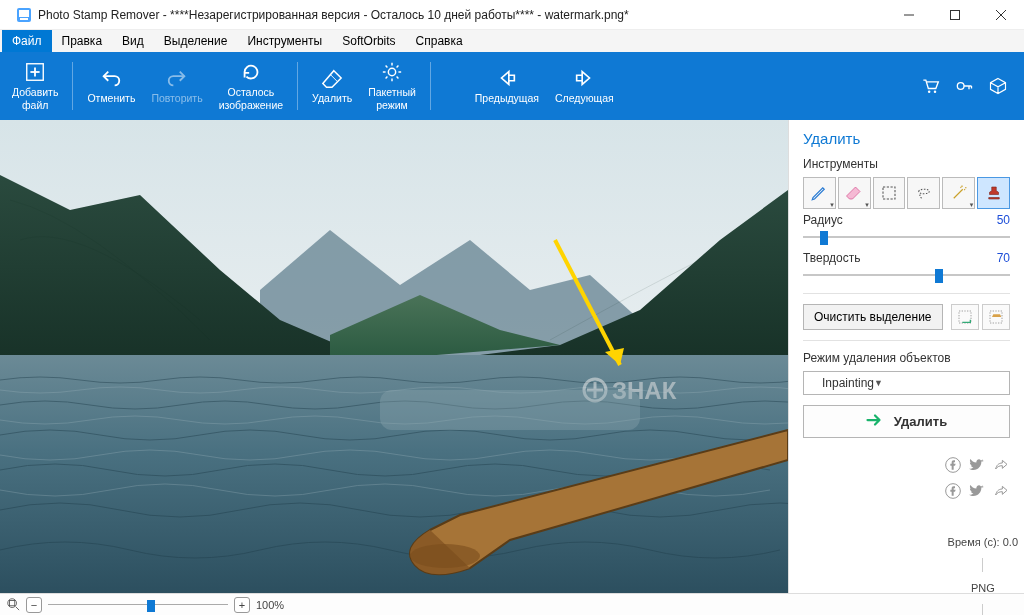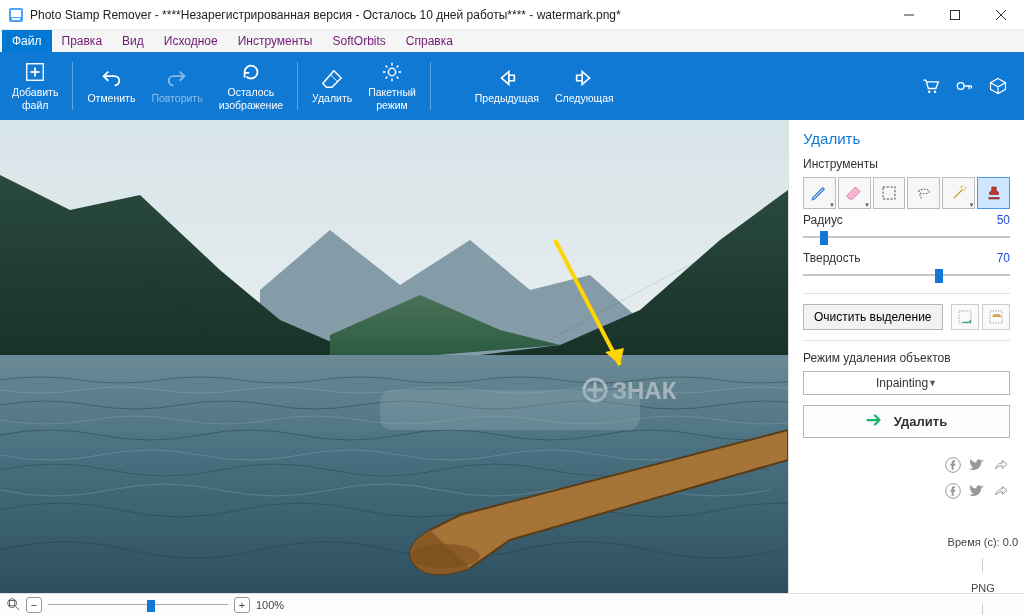--- a/index.html
+++ b/index.html
@@ -1,28 +1,28 @@
 <!DOCTYPE html>
 <html><head>
 <meta charset="utf-8">
 <style>
 * { margin: 0; padding: 0; box-sizing: border-box; font-family: "Segoe UI", Tahoma, sans-serif; }
 html, body { width: 1024px; height: 615px; overflow: hidden; background: #fff; font-size: 12px; color: #333; }
 
 
-.titlebar { height: 30px; display: flex; align-items: center; padding: 0 0 0 8px; background: #fff; border-bottom: 1px solid #eee; }
+.titlebar { height: 30px; display: flex; align-items: center; padding: 0 0 0 16px; background: #fff; border-bottom: 1px solid #eee; }
 .titlebar .app-icon { width: 16px; height: 16px; margin-right: 6px; }
 .titlebar .title-text { flex: 1; font-size: 12px; color: #222; }
 .win-controls { display: flex; height: 100%; }
 .win-btn { width: 46px; height: 100%; display: flex; align-items: center; justify-content: center; cursor: default; }
 .win-btn svg { width: 10px; height: 10px; }
 
 
 .menubar { height: 22px; display: flex; align-items: stretch; background: #f5f5f5; padding: 0 2px; font-size: 12px; }
-.menubar .menu-item { padding: 0 10px; display: flex; align-items: center; cursor: default; color: #701a75; }
+.menubar .menu-item { padding: 0 10px; display: flex; align-items: center; cursor: default; color: #000000; }
 .menubar .menu-item.active { background: #0078d4; color: #fff; }
 
 
 .ribbon { height: 68px; background: #0f79d4; display: flex; align-items: stretch; color: #fff; padding: 4px 4px; }
 .ribbon-group { display: flex; align-items: stretch; }
 .ribbon-sep { width: 1px; background: rgba(255,255,255,0.35); margin: 6px 6px; }
 .ribbon-btn { display: flex; flex-direction: column; align-items: center; justify-content: center; padding: 2px 8px; min-width: 56px; text-align: center; border-radius: 2px; cursor: default; font-size: 10.5px; line-height: 1.15; }
 .ribbon-btn.disabled { opacity: 0.5; align-items: center; }
 .ribbon-btn .ic { width: 22px; height: 22px; margin-bottom: 3px; display: flex; align-items: center; justify-content: center; }
 .ribbon-spacer { flex: 1; }
@@ -45,21 +45,21 @@
 .slider-row { display: flex; align-items: center; gap: 6px; }
 .slider-row .sl-lbl { flex: 1; font-size: 12px; }
 .slider-row .sl-val { font-size: 12px; color: #1d4ed8; }
 .slider { position: relative; width: 100%; height: 16px; margin: 2px 0 6px; }
 .slider .track { position: absolute; left: 0; right: 0; top: 7px; height: 2px; background: #c7c7c7; }
 .slider .thumb { position: absolute; top: 2px; width: 8px; height: 14px; background: #0f79d4; }
 .thin-sep { height: 1px; background: #e2e2e2; margin: 10px 0; }
 .btn { border: 1px solid #b5b5b5; background: #f2f2f2; padding: 5px 10px; font-size: 12px; cursor: default; }
 .btn-row { display: flex; align-items: flex-end; gap: 3px; }
 .small-ic { width: 28px; height: 26px; border: 1px solid #ccc; background: #fafafa; display:flex; align-items:center; justify-content:center; cursor:default; }
-.select { width: 100%; border: 1px solid #b5b5b5; background: #fff; padding: 4px 8px; font-size: 12px; display:flex; align-items:center; justify-content:center; cursor: default; }
+.select { width: 100%; border: 1px solid #b5b5b5; background: #fff; padding: 4px 18px; font-size: 12px; display:flex; align-items:center; justify-content:flex-start; cursor: default; }
 .primary-btn { width: 100%; display:flex; align-items:center; justify-content:center; gap:10px; padding:7px; font-size:13px; font-weight:600; color:#333; background:#fdfdfd; border:1px solid #b5b5b5; margin-top:10px; cursor:default; }
 .social { margin-top: 18px; display:flex; flex-direction:column; align-items:flex-end; gap:8px; }
 .social-row { display:flex; gap:6px; }
 .social-ic { width:18px; height:18px; color:#888; display:flex;align-items:center;justify-content:center;}
 
 
 .statusbar { height: 22px; border-top: 1px solid #ddd; background: #fdfdfd; display: flex; align-items: center; font-size: 11px; color: #444; padding: 0 6px; gap: 6px; }
 .statusbar .sb-sep { width:1px; height:14px; background:#ccc; margin: 0 2px; }
 .zoom-slider { position:relative; width:180px; height:16px; }
 .zoom-slider .ztrack { position:absolute; left:0; right:0; top:7.5px; height:1px; background:#aaa; }
@@ -96,21 +96,21 @@
           <line x1="10" y1="0" x2="0" y2="10" stroke="#333" stroke-width="1"></line>
         </svg>
       </div>
   </div>
 </div>
 
 <div class="menubar">
   <div class="menu-item active">Файл</div>
   <div class="menu-item">Правка</div>
   <div class="menu-item">Вид</div>
-  <div class="menu-item">Исходное</div>
+  <div class="menu-item">Выделение</div>
   <div class="menu-item">Инструменты</div>
   <div class="menu-item">SoftOrbits</div>
   <div class="menu-item">Справка</div>
 </div>
 
 <div class="ribbon">
   <div class="ribbon-group">
     <div class="ribbon-btn">
       <span class="ic">
           <svg viewBox="0 0 24 24" width="22" height="22">

